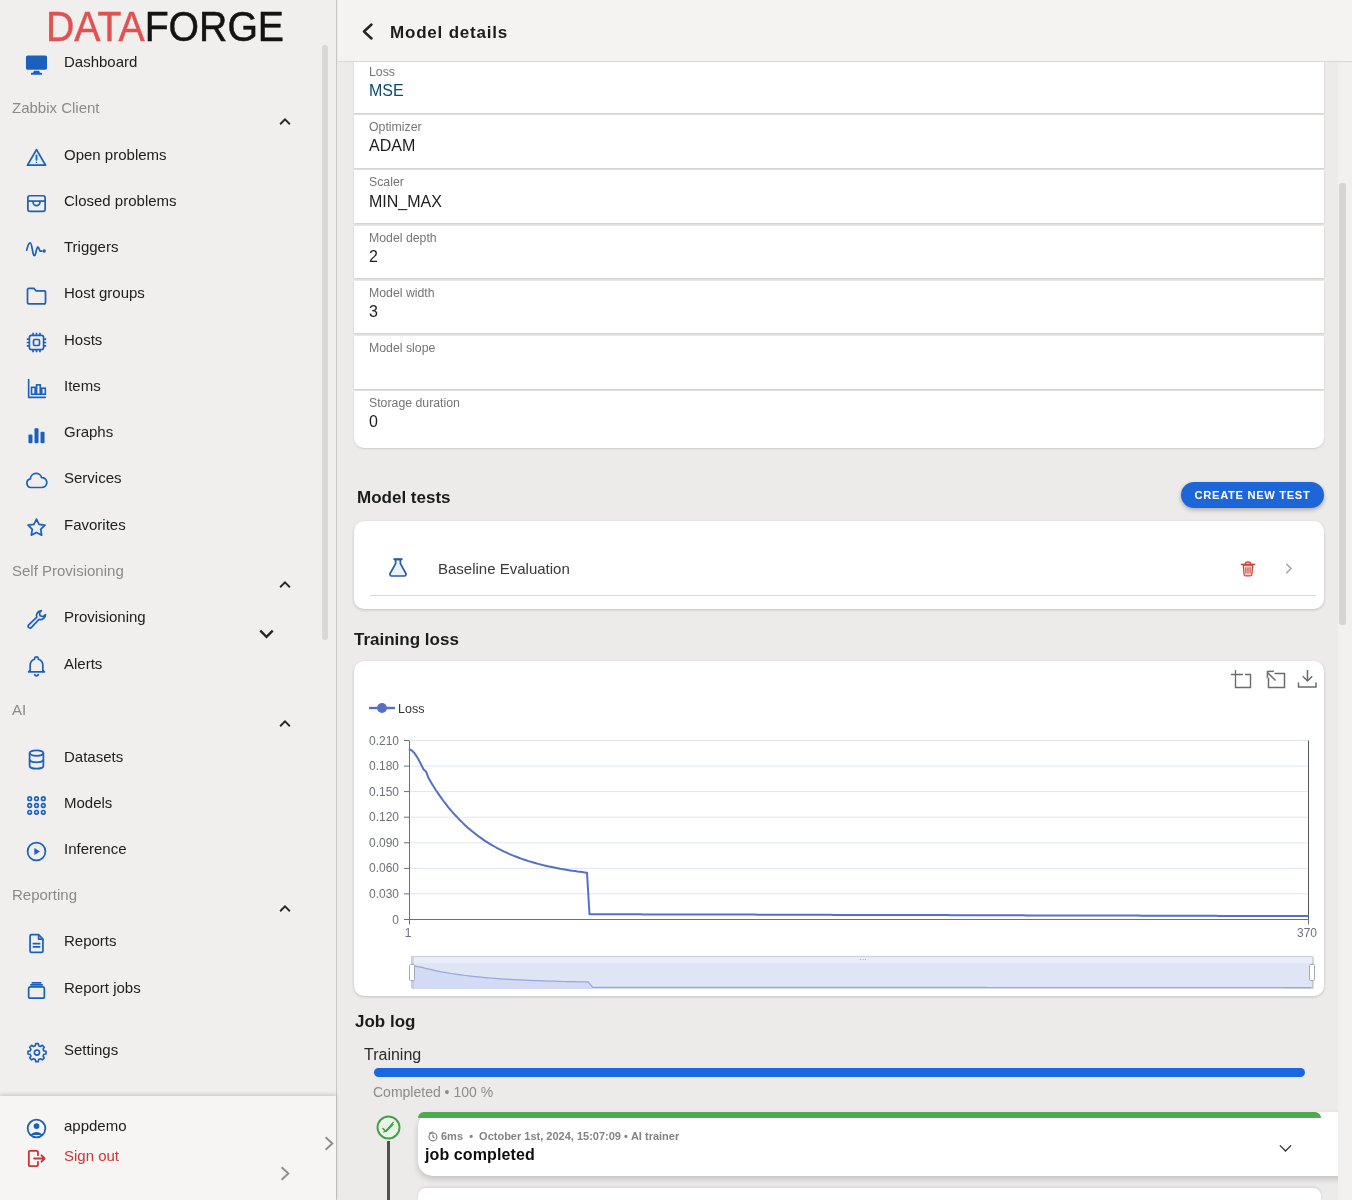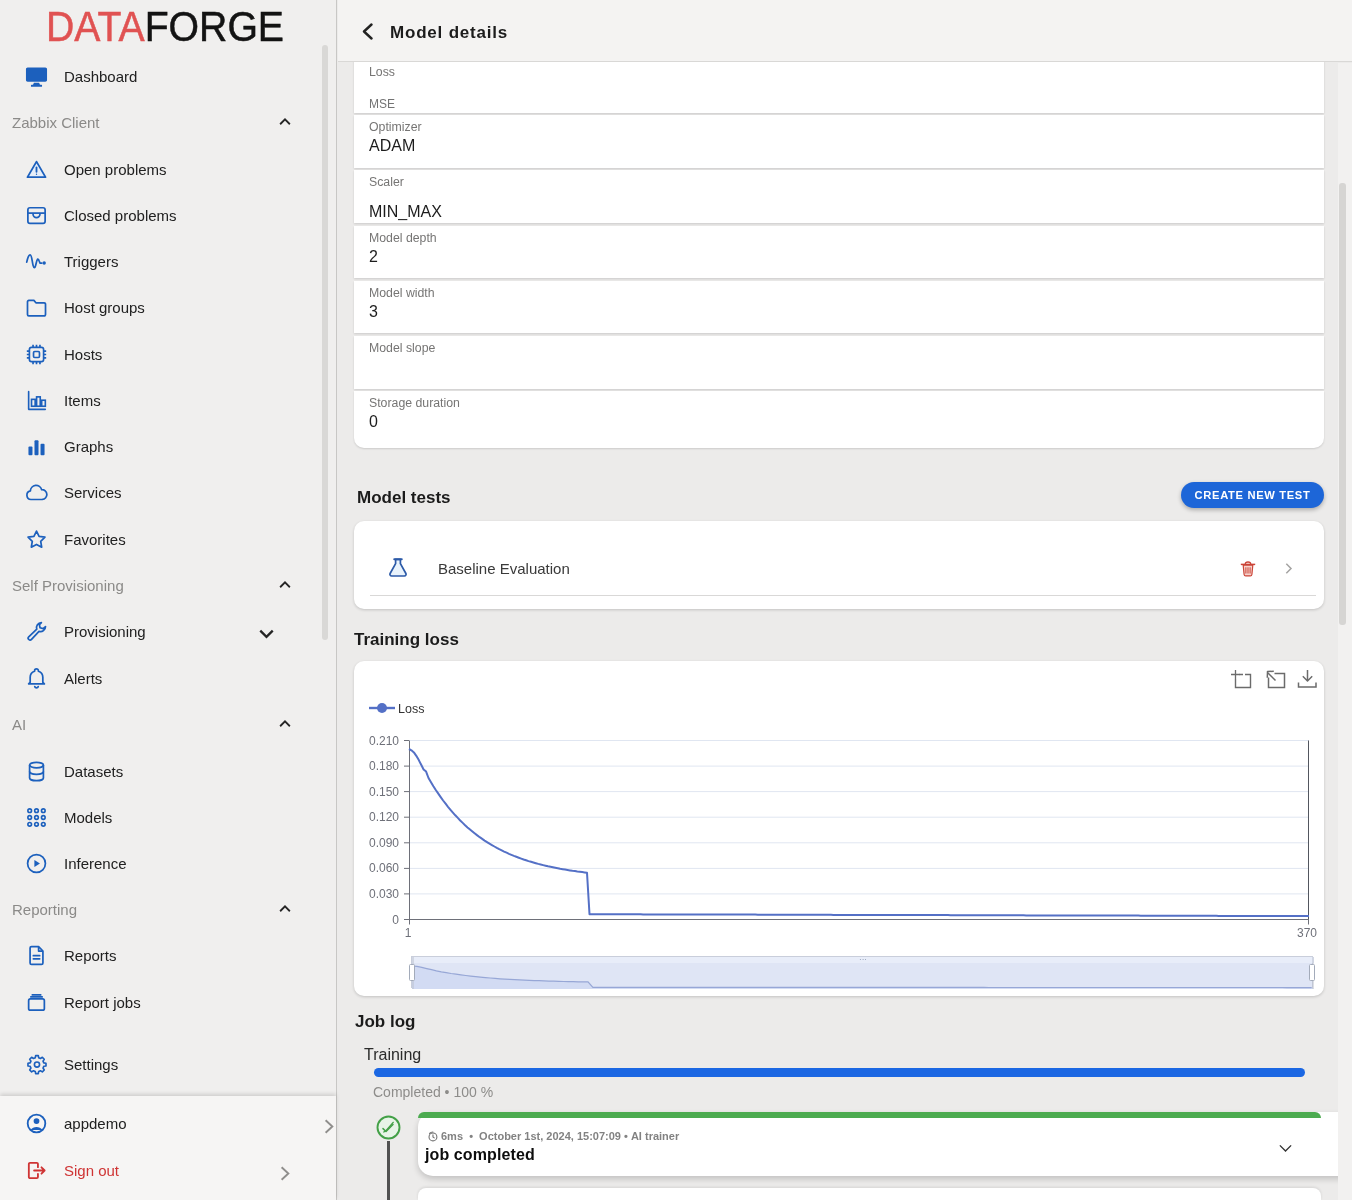--- a/index.html
+++ b/index.html
@@ -1,19 +1,19 @@
 <!DOCTYPE html>
 <html><head><meta charset="utf-8"><title>Model details</title><style>
 *{margin:0;padding:0;box-sizing:border-box}
 html,body{width:1352px;height:1200px;overflow:hidden}
 body{position:relative;font-family:"Liberation Sans",sans-serif;background:#ecebea;}
 .sb{position:absolute;left:0;top:0;width:337px;height:1200px;background:#f0efee;border-right:1px solid #c8c7c5}
 .logo{position:absolute;left:0;top:3px;width:330px;text-align:center;font-size:41.7px;font-weight:normal;letter-spacing:0;color:#131313;transform:scaleX(.94);-webkit-text-stroke:.5px}
 .logo b{color:#e05252;font-weight:normal}
-.it,.sec{position:absolute;left:0;width:330px;height:46px;display:flex;align-items:center;padding-left:25px;color:#212121;font-size:15px}
+.it,.sec{position:absolute;left:0;width:330px;height:46px;display:flex;align-items:flex-start;padding-left:25px;color:#212121;font-size:15px}
 .it svg{width:23px;height:23px;margin-right:16px;flex:none}
 .sec{color:#8b8a88;padding-left:12px}
 .chev{position:absolute;right:36px;top:50%;margin-top:-9px;width:18px;height:18px}
 .rchev{position:absolute;right:24px;top:50%;margin-top:-8px;width:16px;height:16px}
 .sbbot{position:absolute;left:0;top:1096px;width:336px;height:104px;background:#f6f5f4;box-shadow:0 -2px 4px rgba(0,0,0,.14)}
 .sbthumb{position:absolute;left:322px;top:45px;width:6px;height:595px;background:#d9d8d6;border-radius:3px}
 .mainthumb{position:absolute;left:1339px;top:183px;width:7px;height:442px;background:#d6d5d3;border-radius:3px;z-index:50}
 .hdr{position:absolute;left:338px;top:0;width:1014px;height:62px;background:#f4f3f2;border-bottom:1px solid #d9d8d6;z-index:10}
 .hdr .ttl{position:absolute;left:52px;top:23px;font-size:17px;font-weight:bold;letter-spacing:.8px;color:#1c1c1c}
 .back{position:absolute;left:22px;top:23px;width:16px;height:17px}
@@ -181,21 +181,21 @@
       <span>Report jobs</span>
     </div>
 <div class="it" style="top:1041px">
       <svg viewBox="0 0 24 24" fill="none" stroke="#1c60bd" stroke-width="1.7" stroke-linejoin="round">
         <path d="M13.9 2.7l.4 2.3 1.8.7 2-1.2 2 2-1.3 2 .8 1.8 2.3.4v2.8l-2.3.4-.8 1.8 1.3 2-2 2-2-1.2-1.8.7-.4 2.3h-2.8l-.4-2.3-1.8-.7-2 1.2-2-2 1.3-2-.8-1.8-2.3-.4v-2.8l2.3-.4.8-1.8-1.3-2 2-2 2 1.2 1.8-.7.4-2.3z"></path>
         <circle cx="12.5" cy="12.1" r="2.7"></circle>
       </svg>
       <span>Settings</span>
     </div>
 <div class="sbbot">
-<div class="it" style="top:4px;width:380px">
+<div class="it" style="top:21px;width:380px">
         <svg viewBox="0 0 24 24" fill="none" stroke="#1c60bd" stroke-width="1.9">
           <circle cx="12" cy="12" r="9.2"></circle>
           <circle cx="12" cy="9.5" r="3" fill="#1c60bd" stroke="none"></circle>
           <path d="M5.8 18.9a7.4 7.4 0 0 1 12.4 0z" fill="#1c60bd" stroke="none"></path>
         </svg>
         <span>appdemo</span>
         <svg class="rchev" viewBox="0 0 24 24" fill="none" stroke="#8f8e8c" stroke-width="2">
           <path d="M9 5.5l7 6.5-7 6.5"></path>
         </svg>
       </div>
@@ -213,29 +213,29 @@
 <div class="sbthumb"></div>
 </div>
 <div class="hdr">
 <svg class="back" viewBox="0 0 16 17" fill="none" stroke="#222" stroke-width="2.4" stroke-linecap="round" stroke-linejoin="round">
       <path d="M11.5 1.5 4 8.5l7.5 7"></path>
     </svg>
 <div class="ttl">Model details</div>
   </div>
 <div style="position:absolute;left:354px;top:60.0px;width:970px;height:52.5px;background:#fff;box-shadow:0 1px 2px rgba(0,0,0,.14);padding:5px 0 0 15px;box-sizing:border-box">
     <div style="font-size:12.3px;color:#767574">Loss</div>
-    <div style="font-size:12px;color:#737373;margin-top:18px">MSE</div>
+    <div style="font-size:16px;color:#0c4a6e;margin-top:3px">MSE</div>
   </div>
 <div style="position:absolute;left:354px;top:115.2px;width:970px;height:52.5px;background:#fff;box-shadow:0 1px 2px rgba(0,0,0,.14);padding:5px 0 0 15px;box-sizing:border-box">
     <div style="font-size:12.3px;color:#767574">Optimizer</div>
     <div style="font-size:16px;color:#1d1d1d;margin-top:3px">ADAM</div>
   </div>
 <div style="position:absolute;left:354px;top:170.4px;width:970px;height:52.5px;background:#fff;box-shadow:0 1px 2px rgba(0,0,0,.14);padding:5px 0 0 15px;box-sizing:border-box">
     <div style="font-size:12.3px;color:#767574">Scaler</div>
-    <div style="font-size:16px;color:#1d1d1d;margin-top:14px">MIN_MAX</div>
+    <div style="font-size:16px;color:#1d1d1d;margin-top:4px">MIN_MAX</div>
   </div>
 <div style="position:absolute;left:354px;top:225.6px;width:970px;height:52.5px;background:#fff;box-shadow:0 1px 2px rgba(0,0,0,.14);padding:5px 0 0 15px;box-sizing:border-box">
     <div style="font-size:12.3px;color:#767574">Model depth</div>
     <div style="font-size:16px;color:#1d1d1d;margin-top:3px">2</div>
   </div>
 <div style="position:absolute;left:354px;top:280.8px;width:970px;height:52.5px;background:#fff;box-shadow:0 1px 2px rgba(0,0,0,.14);padding:5px 0 0 15px;box-sizing:border-box">
     <div style="font-size:12.3px;color:#767574">Model width</div>
     <div style="font-size:16px;color:#1d1d1d;margin-top:3px">3</div>
   </div>
 <div style="position:absolute;left:354px;top:336.0px;width:970px;height:52.5px;background:#fff;box-shadow:0 1px 2px rgba(0,0,0,.14);padding:5px 0 0 15px;box-sizing:border-box">

